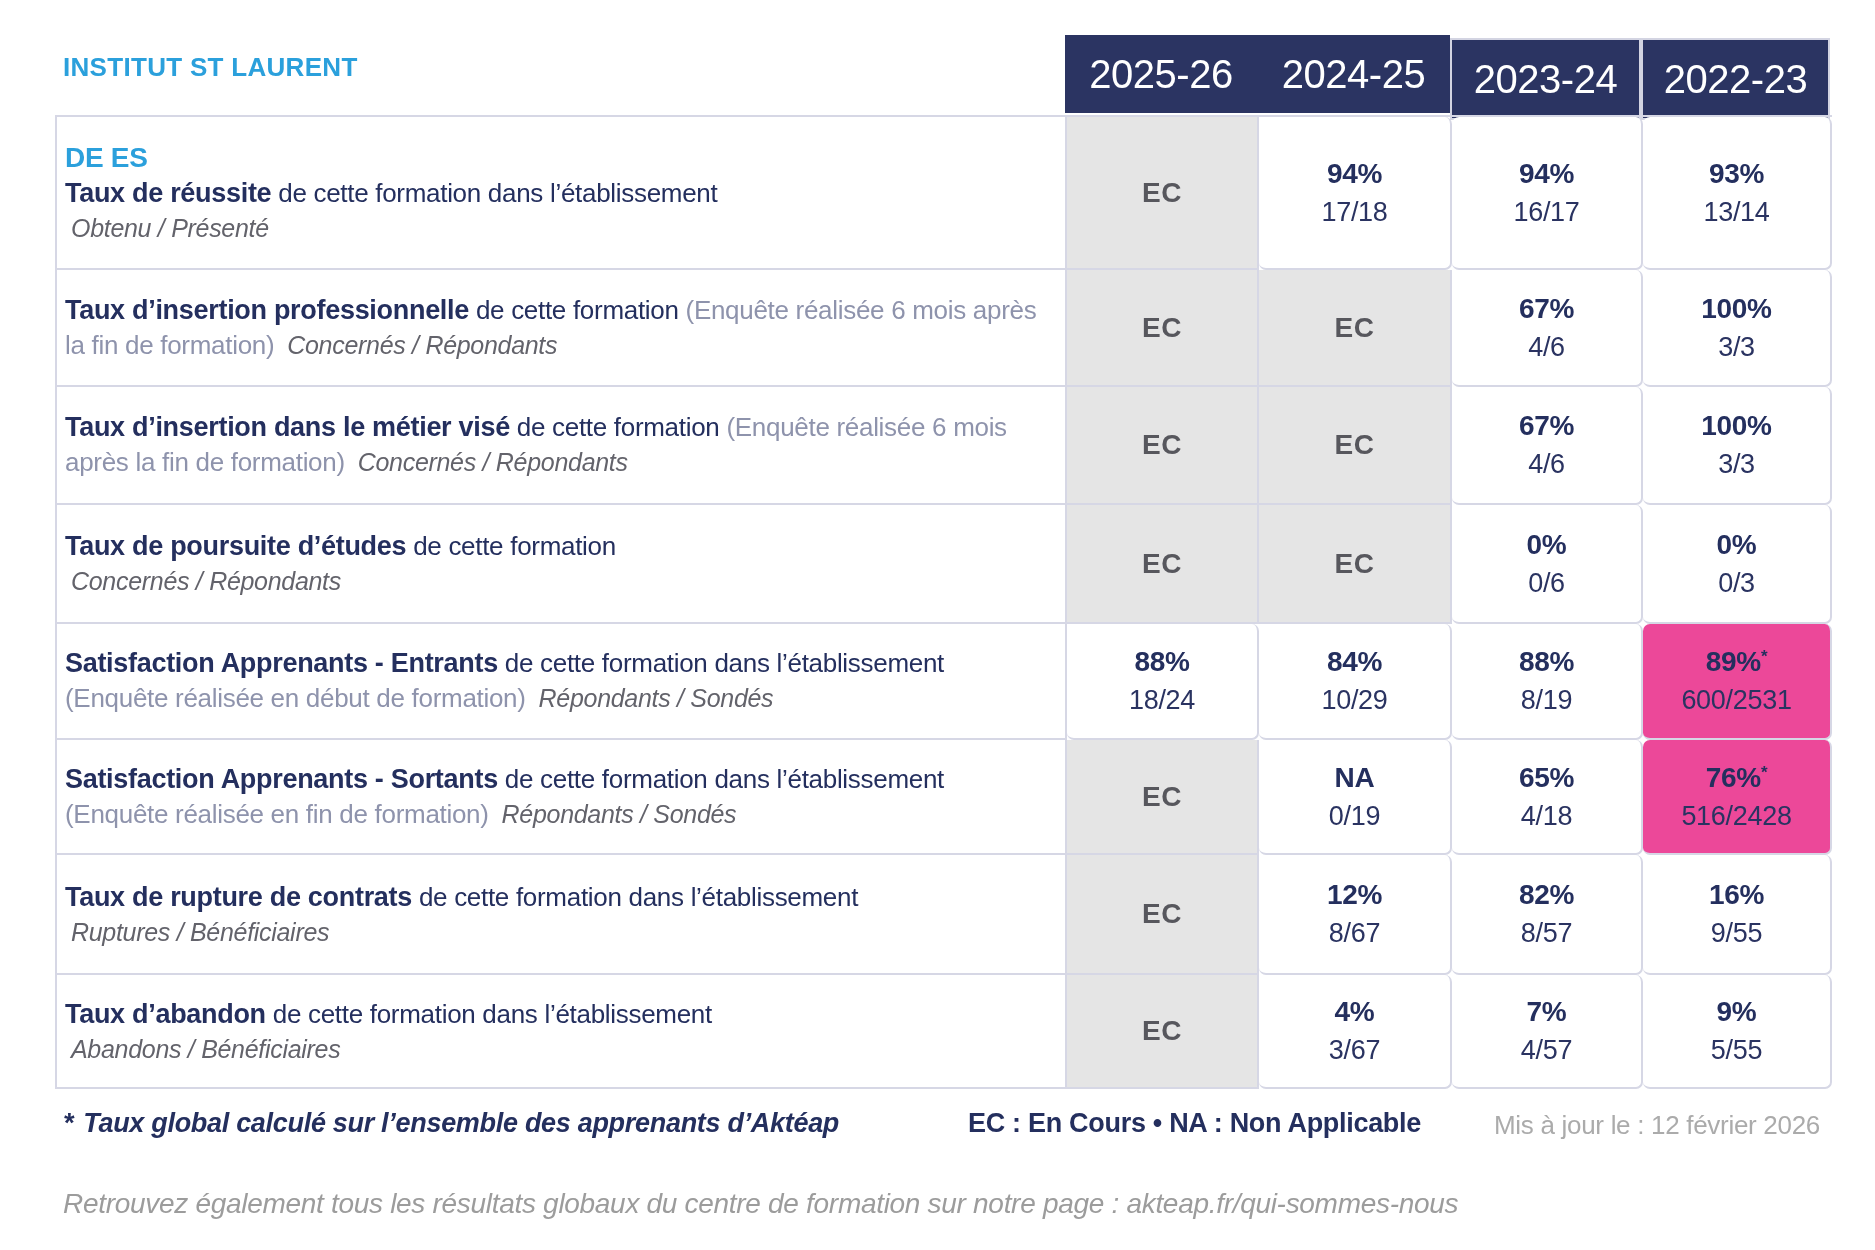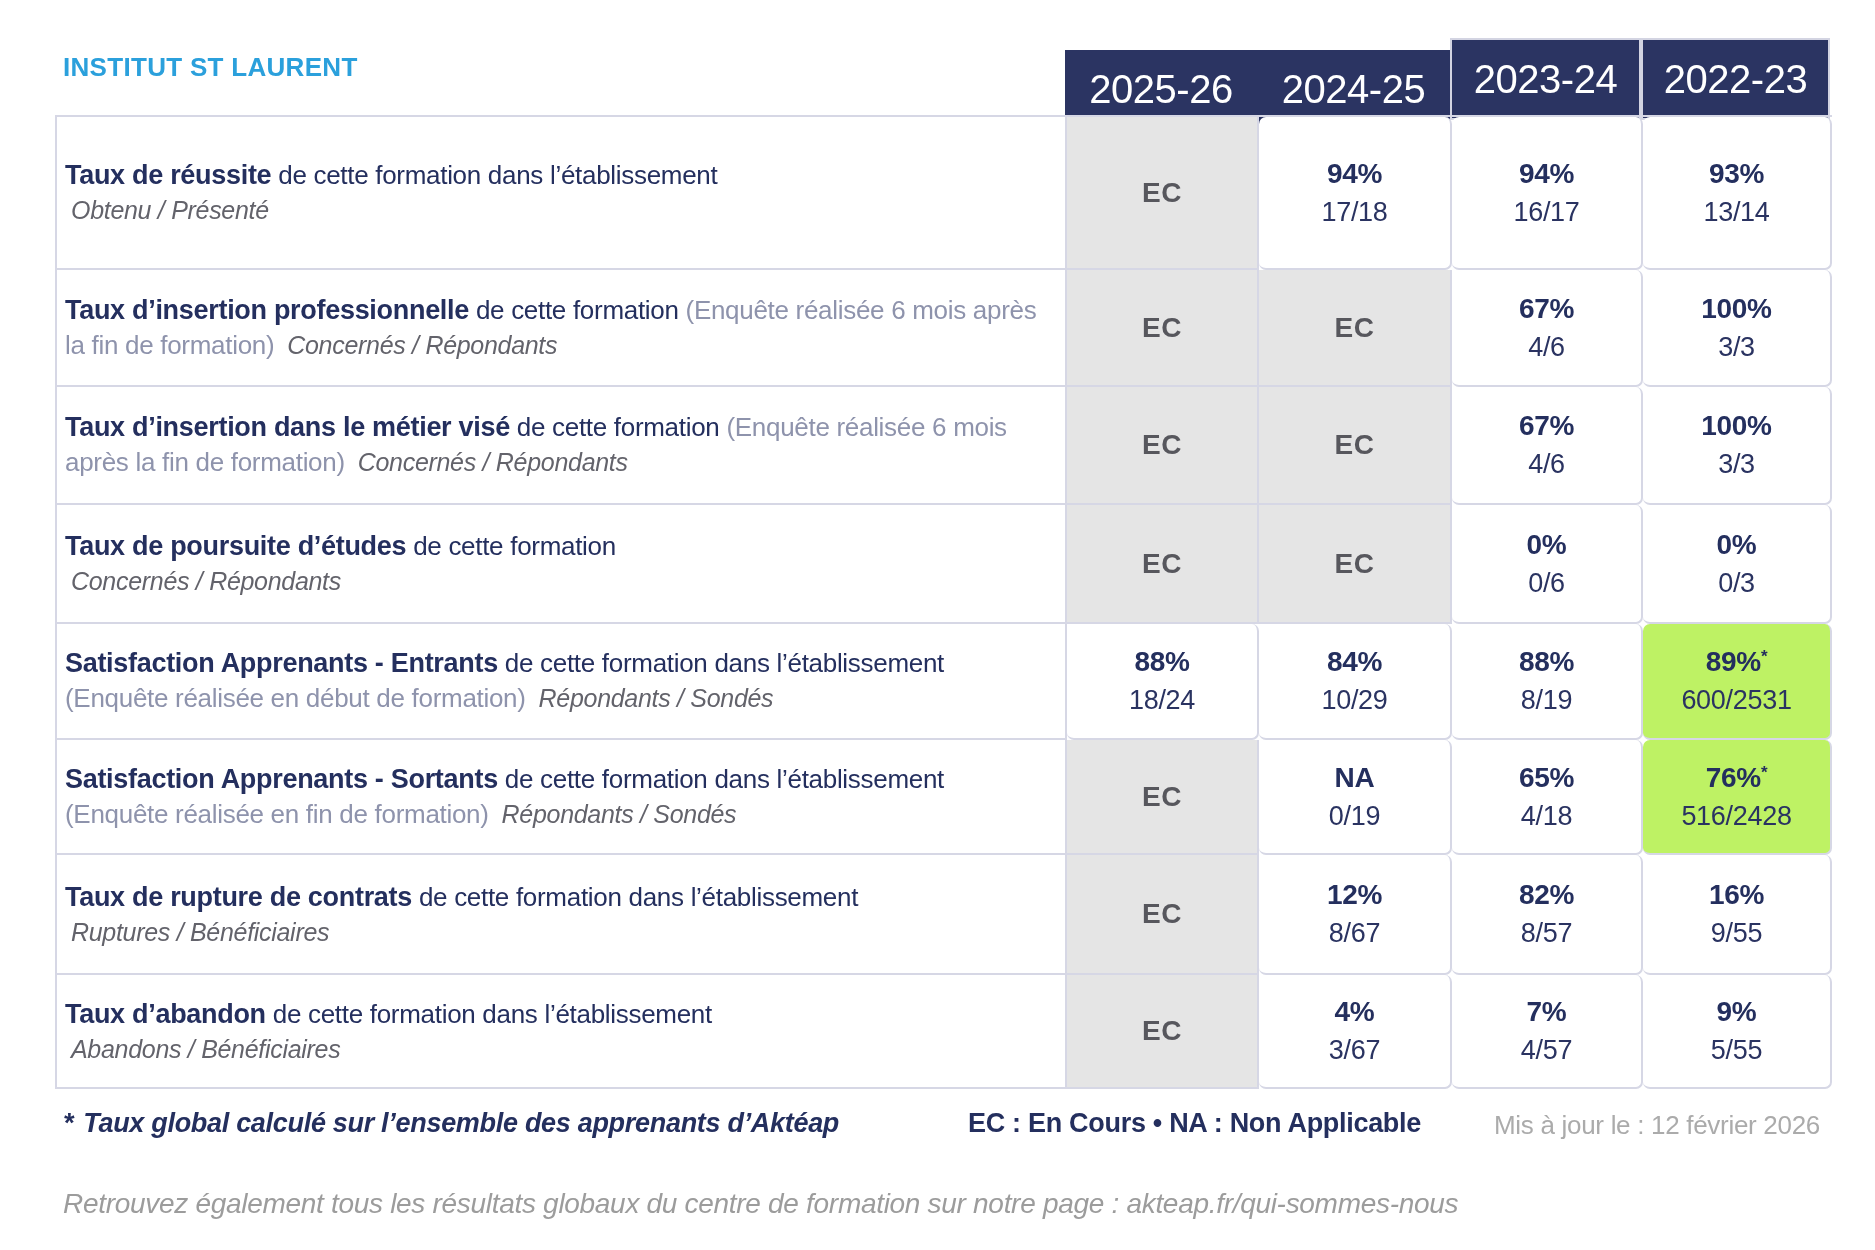--- a/index.html
+++ b/index.html
@@ -13,21 +13,21 @@
   .inst-title{
     position:absolute;left:63px;top:52px;
     font-size:26px;font-weight:bold;color:#2BA0DC;letter-spacing:.3px;
   }
 
   
   .year-header{position:absolute;left:1065px;top:35px;height:90px;display:flex;align-items:flex-start;}
   .yh-cell{
     background:#2B3462;color:#ffffff;height:78px;box-sizing:border-box;
     display:flex;align-items:center;justify-content:center;
-    font-size:40px;letter-spacing:-0.5px;margin-top:15px;
+    font-size:40px;letter-spacing:-0.5px;
   }
   .yh-cell.boxed{border:2px solid #D3D4E2;height:82px;margin-top:3px;}
   .yh-cell .suffix{font-weight:normal;}
 
   
   .table{
     position:absolute;left:55px;top:115px;
     display:grid;
     grid-template-columns:1010px 192px 193px 191px 189px;
     grid-template-rows:153px 117px 118px 119px 116px 115px 120px 114px;
@@ -44,21 +44,21 @@
   .paren{color:#8E93AC;}
   .inline-sub,.sub-line{font-style:italic;color:#63636B;font-size:25px;margin-left:6px;}
   .sub-line{line-height:34px;}
 
   .value-cell{display:flex;flex-direction:column;align-items:center;justify-content:center;gap:7px;border-radius:7px;}
   .pct{font-weight:bold;font-size:28px;color:#242F5E;letter-spacing:-0.3px;white-space:nowrap;}
   .pct sup{font-size:17px;line-height:0;vertical-align:9px;}
   .frac{font-size:27px;color:#2A3361;letter-spacing:-0.3px;}
   .ec-cell{background:#e5e5e5;display:flex;align-items:center;justify-content:center;}
   .ec-text{color:#57575D;font-weight:bold;font-size:28px;letter-spacing:.5px;}
-  .bg-blue{background:#bef264;}
+  .bg-blue{background:#ec4899;}
 
   
   .footnote{position:absolute;left:63px;top:1108px;font-size:27px;color:#242F5E;font-style:italic;font-weight:bold;letter-spacing:-0.3px;}
   .footnote .star{margin-right:10px;}
   .legend{position:absolute;left:968px;top:1108px;font-size:27px;font-weight:bold;color:#242F5E;letter-spacing:-0.3px;}
   .updated{position:absolute;right:55px;top:1110px;font-size:26px;color:#ABABAB;letter-spacing:-0.3px;}
   .bottom-note{position:absolute;left:63px;top:1188px;font-size:28px;font-style:italic;color:#9C9C9C;letter-spacing:-0.3px;}
 </style>
 </head>
 <body>
@@ -81,20 +81,21 @@
         <span class="suffix">24</span>
       </div>
       <div class="yh-cell boxed" style="width: 189px;">
         <span class="prefix">2022-</span>
         <span class="suffix">23</span>
       </div>
     </div>
 
   <div class="table">
       <div class="cell label-cell">
+        <div class="program">DE ES</div>
         <div class="label-text"><span class="row-title">Taux de réussite</span><span class="desc"> de cette formation dans l’établissement</span></div>
         <div class="sub-line">Obtenu / Présenté</div>
       </div>
       <div class="cell ec-cell">
         <span class="ec-text">EC</span>
       </div>
       <div class="cell value-cell">
         <div class="pct">94%</div>
         <div class="frac">17/18</div>
       </div>

